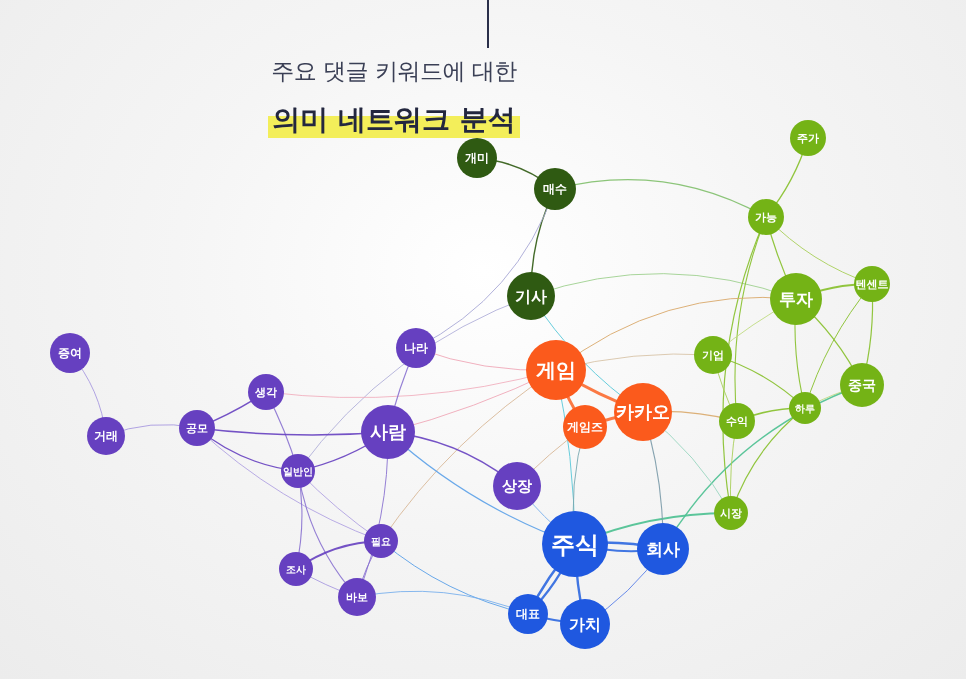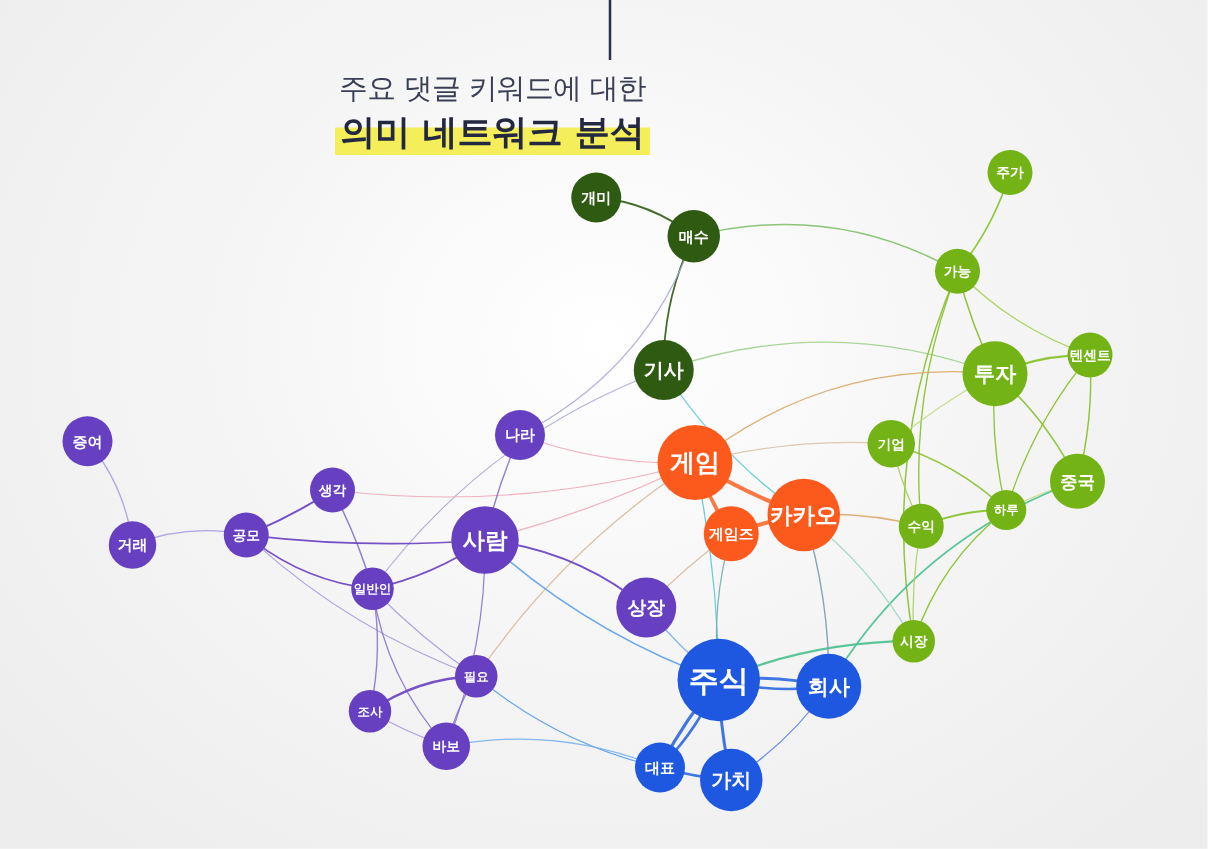--- a/index.html
+++ b/index.html
@@ -9,21 +9,21 @@
     font-family: "DejaVu Sans", "Liberation Sans", sans-serif;
   }
   .top-line {
     position: absolute; left: 487px; top: 0; width: 2px; height: 48px; background: #2a2f4a;
   }
   .title-wrap { position: absolute; left: 0; top: 56px; width: 788px; text-align: center; }
   .subtitle {
     font-size: 23px; color: #3a3f55; letter-spacing: -0.5px; line-height: 30px;
     font-family: "DejaVu Sans", sans-serif;
   }
-  .headline-box { display: inline-block; position: relative; margin-top: 2px; }
+  .headline-box { display: inline-block; position: relative; margin-top: 16px; }
   .headline-box .hl {
     position: absolute; left: -2px; right: -2px; bottom: 0; height: 22px; background: #f3ee5a;
   }
   .headline {
     position: relative; font-size: 28px; font-weight: bold; color: #23273f;
     letter-spacing: 0px; line-height: 36px; padding: 0 2px;
     font-family: "DejaVu Sans", sans-serif;
   }
   svg.net { position: absolute; left: 0; top: 0; }
   .node-label { font-family: "DejaVu Sans", sans-serif; font-weight: bold; fill: #ffffff; }

